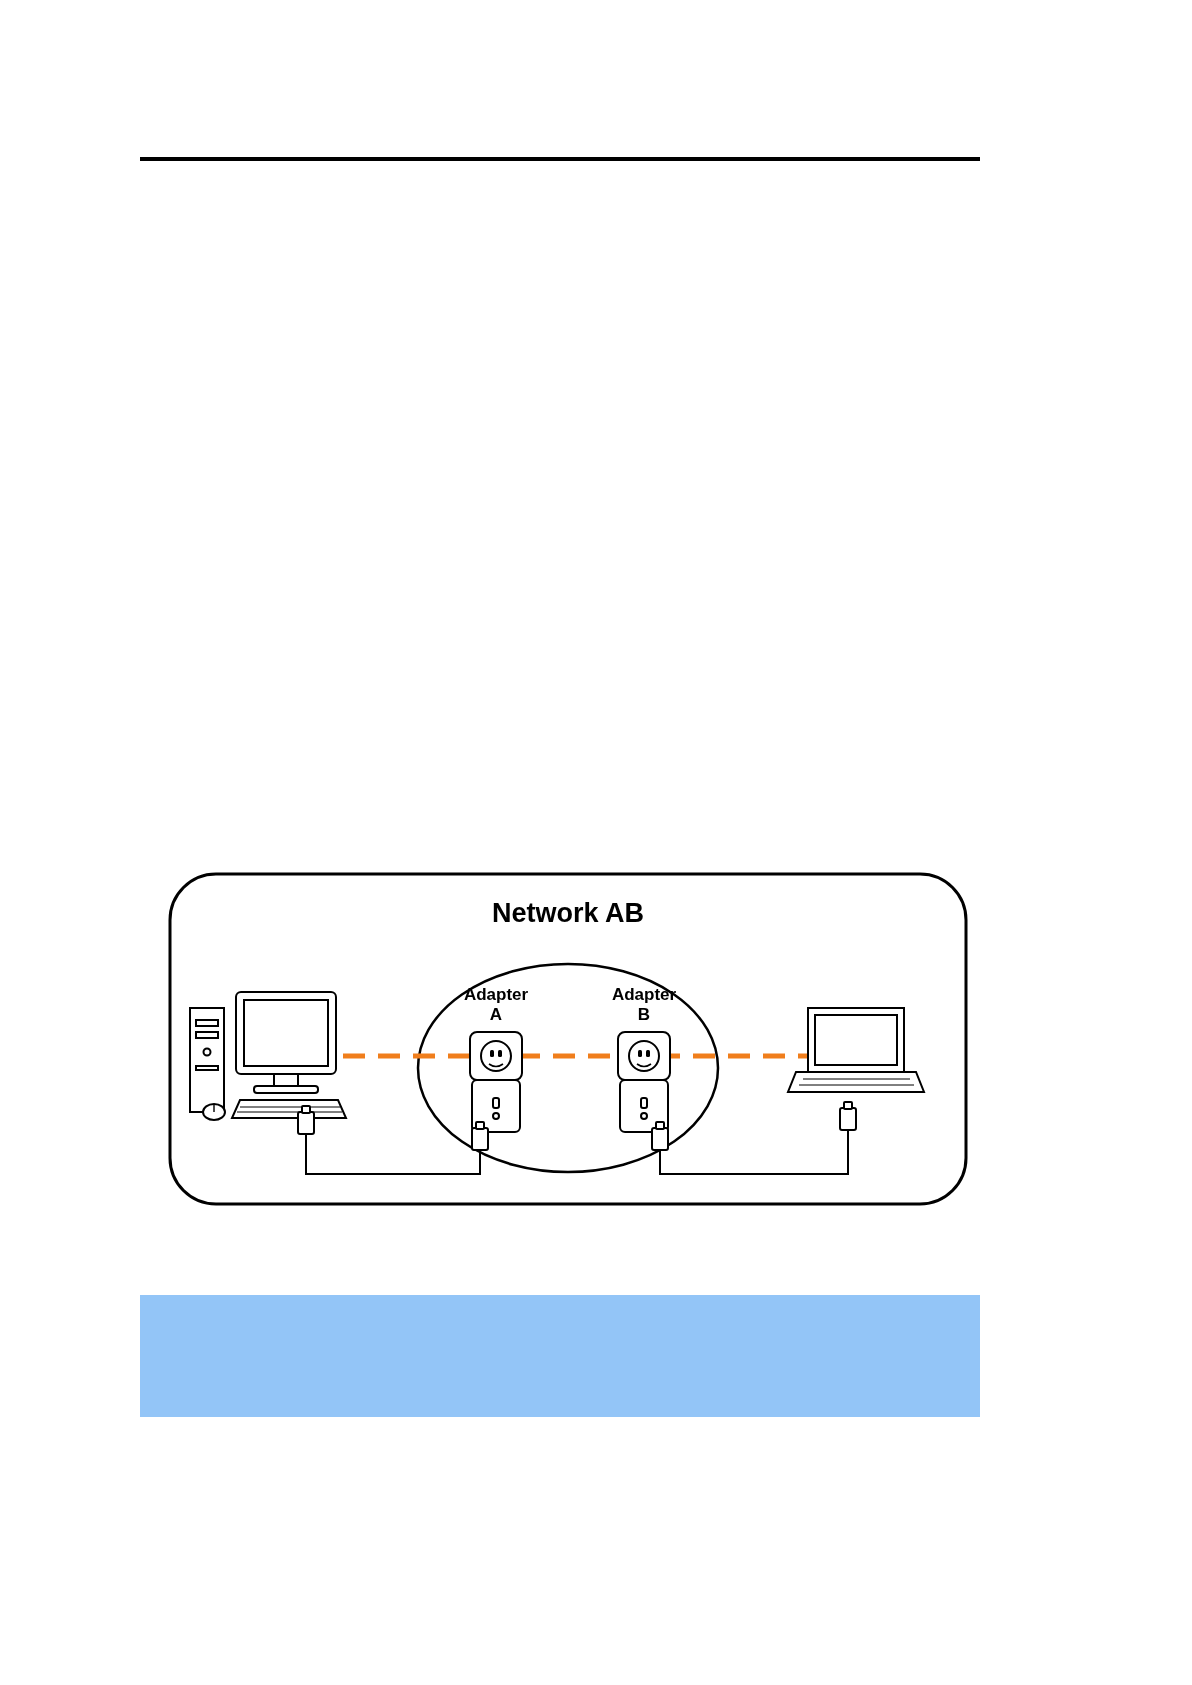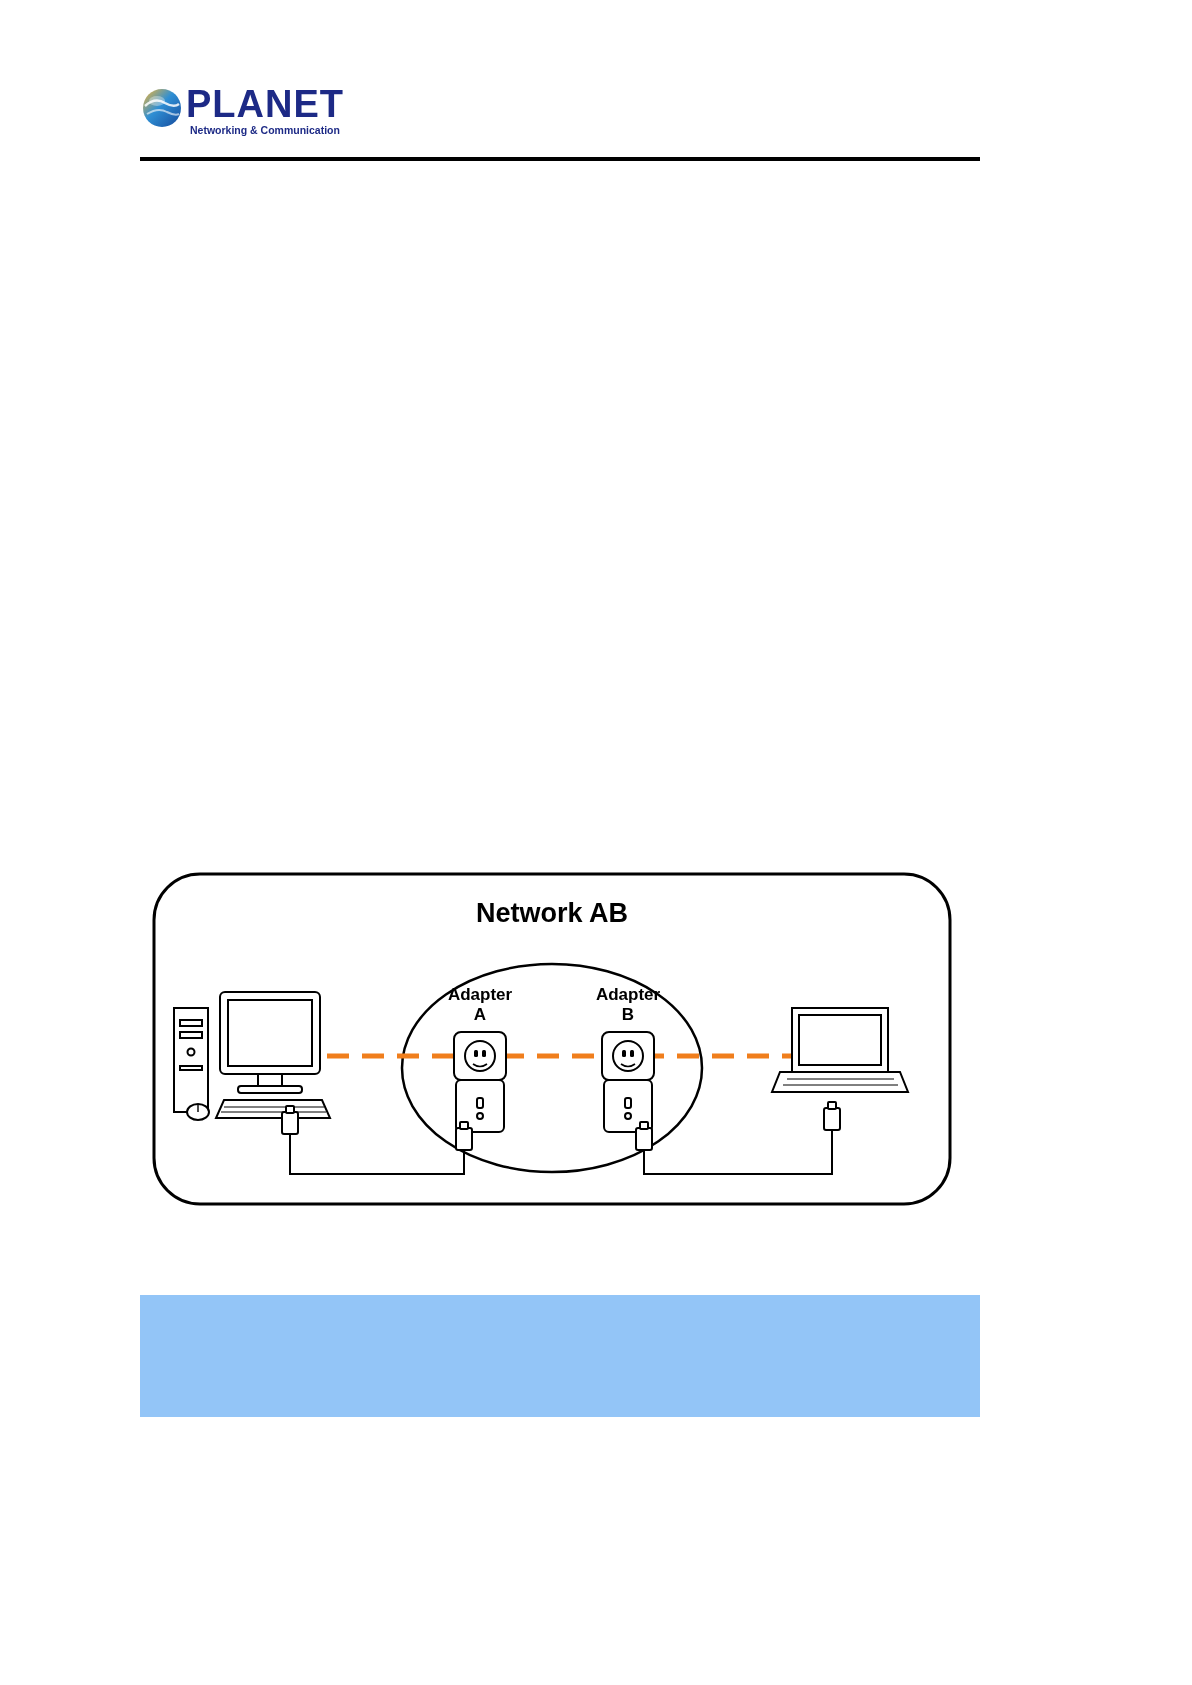--- a/index.html
+++ b/index.html
@@ -64,21 +64,21 @@
     left: 0;
     top: 87px;
     width: 840px;
     height: 4px;
     background: #000000;
   }
 
   
   .figure-area {
     position: absolute;
-    left: 132px;
+    left: 148px;
     top: 860px;
     width: 840px;
     height: 360px;
   }
   .figure-svg {
     display: block;
   }
 
   
   .note-box {
@@ -97,39 +97,20 @@
     color: #000000;
     line-height: 20px;
     white-space: pre-wrap;
   }
 </style>
 </head>
 <body>
 
 <div class="page-header">
 
-  <div class="logo-wrap">
-    <span class="logo-globe">
-      <svg width="44" height="44" viewBox="0 0 44 44" aria-hidden="true">
-        <defs>
-          <linearGradient id="gl" x1="0" y1="0" x2="1" y2="1">
-            <stop offset="0%" stop-color="#f7b733"></stop>
-            <stop offset="45%" stop-color="#2f8fd4"></stop>
-            <stop offset="100%" stop-color="#15499b"></stop>
-          </linearGradient>
-        </defs>
-        <circle cx="22" cy="22" r="19" fill="url(#gl)"></circle>
-        <path d="M5 20 q10 -9 20 -3 q9 5 14 1" fill="none" stroke="#ffffff" stroke-width="2.4" opacity="0.85"></path>
-        <path d="M7 28 q11 -7 20 -2 q8 4 12 2" fill="none" stroke="#ffffff" stroke-width="2" opacity="0.6"></path>
-        <ellipse cx="17" cy="15" rx="8" ry="5" fill="#ffffff" opacity="0.35"></ellipse>
-      </svg>
-    </span>
-    <div class="logo-text">PLANET</div>
-    <div class="logo-sub">Networking &amp; Communication</div>
-  </div>
 
   <div class="header-rule"></div>
 </div>
 
 <div class="figure-area">
   <svg class="figure-svg" width="840" height="360" viewBox="0 0 840 360" aria-hidden="true">
 
     <rect x="22" y="14" width="796" height="330" rx="46" ry="46" fill="#ffffff" stroke="#000000" stroke-width="3"></rect>
 
     <text x="420" y="62" text-anchor="middle" font-family="Liberation Sans, sans-serif" font-size="27" font-weight="bold" fill="#000000">Network AB</text>

